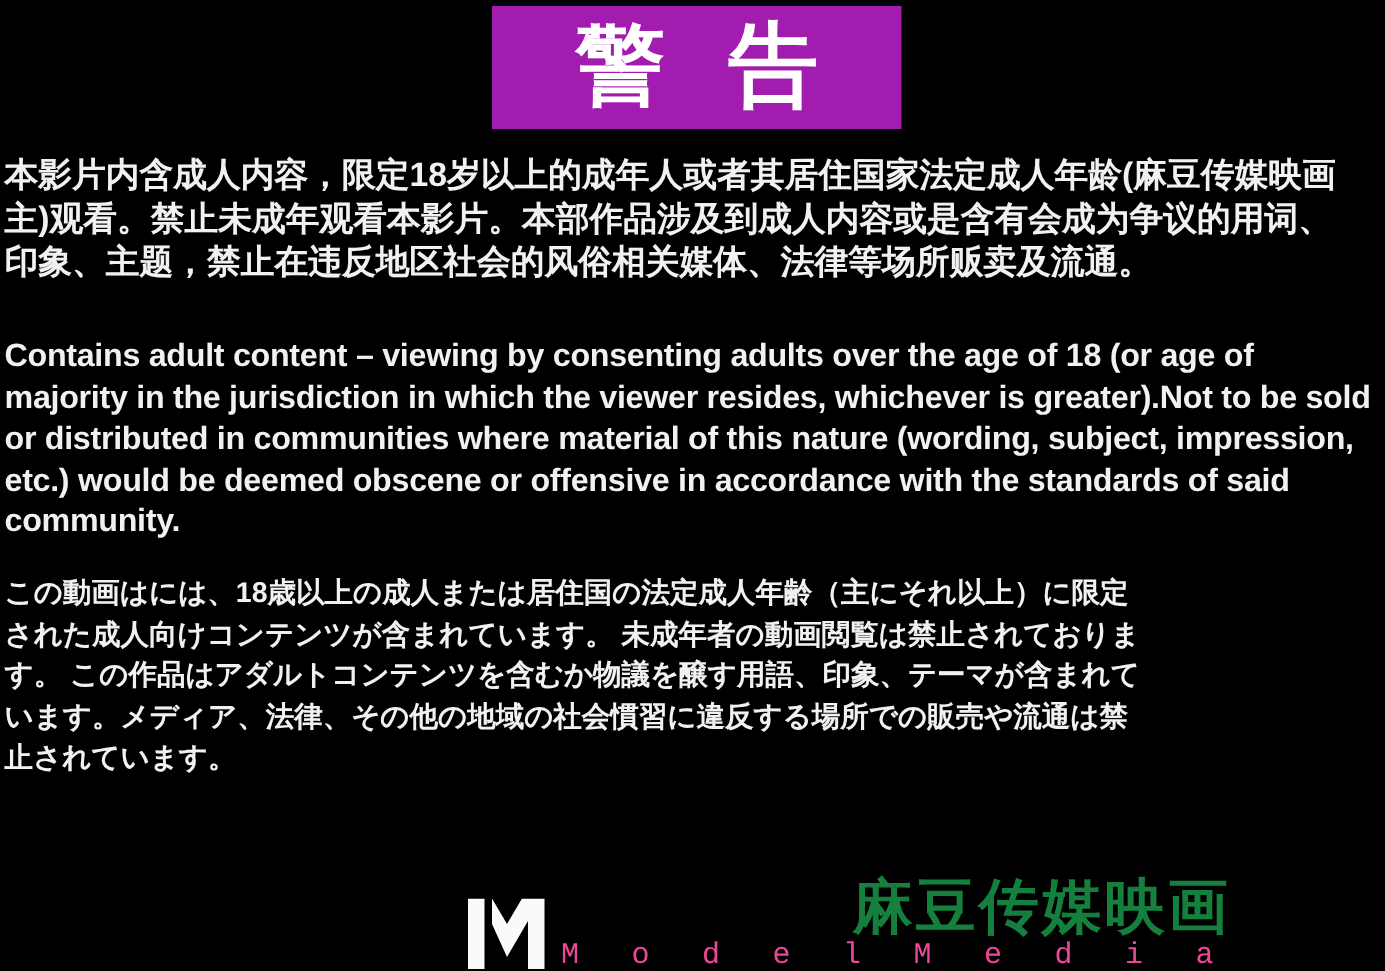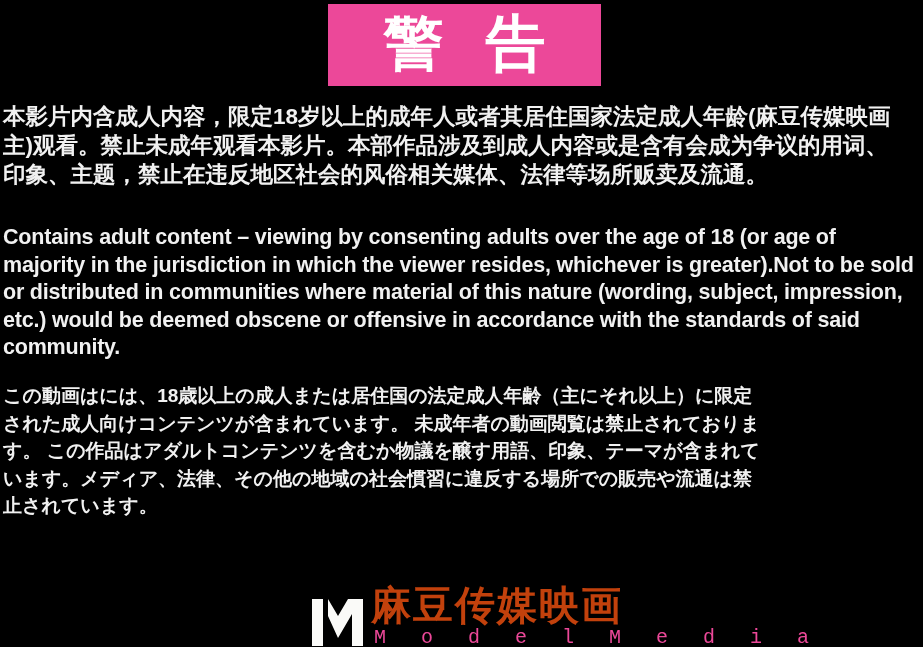--- a/index.html
+++ b/index.html
@@ -8,21 +8,21 @@
     background: #000000;
     position: relative;
     overflow: hidden;
     font-family: "Liberation Sans", sans-serif;
   }
 
   .banner {
     position: absolute;
     left: 328px; top: 4px;
     width: 273px; height: 82px;
-    background: #ec4899;
+    background: #a21caf;
     display: flex; align-items: center; justify-content: center;
   }
   .banner-title {
     color: #ffffff;
     font-size: 60px;
     font-weight: bold;
     line-height: 1;
     letter-spacing: 42px;
     margin-right: -42px;
     transform: translateY(-1px);
@@ -59,26 +59,27 @@
     position: absolute;
     left: 312px; top: 584px;
     display: flex;
     align-items: flex-end;
     gap: 7px;
   }
   .logo-mark { display: block; margin-bottom: 3px; }
   .logo-mark svg { display: block; }
   .logo-text { display: flex; flex-direction: column; }
   .brand-cn {
-    color: #c2410c;
+    color: #15803d;
     font-size: 40px;
     font-weight: bold;
     letter-spacing: 2px;
     line-height: 1.08;
     white-space: nowrap;
+    text-align: right;
   }
   .brand-en {
     color: #ec4899;
     font-size: 20px;
     font-weight: normal;
     letter-spacing: 11.5px;
     white-space: nowrap;
     margin-top: -1px;
     padding-left: 3px;
     font-family: Liberation Mono, monospace;

